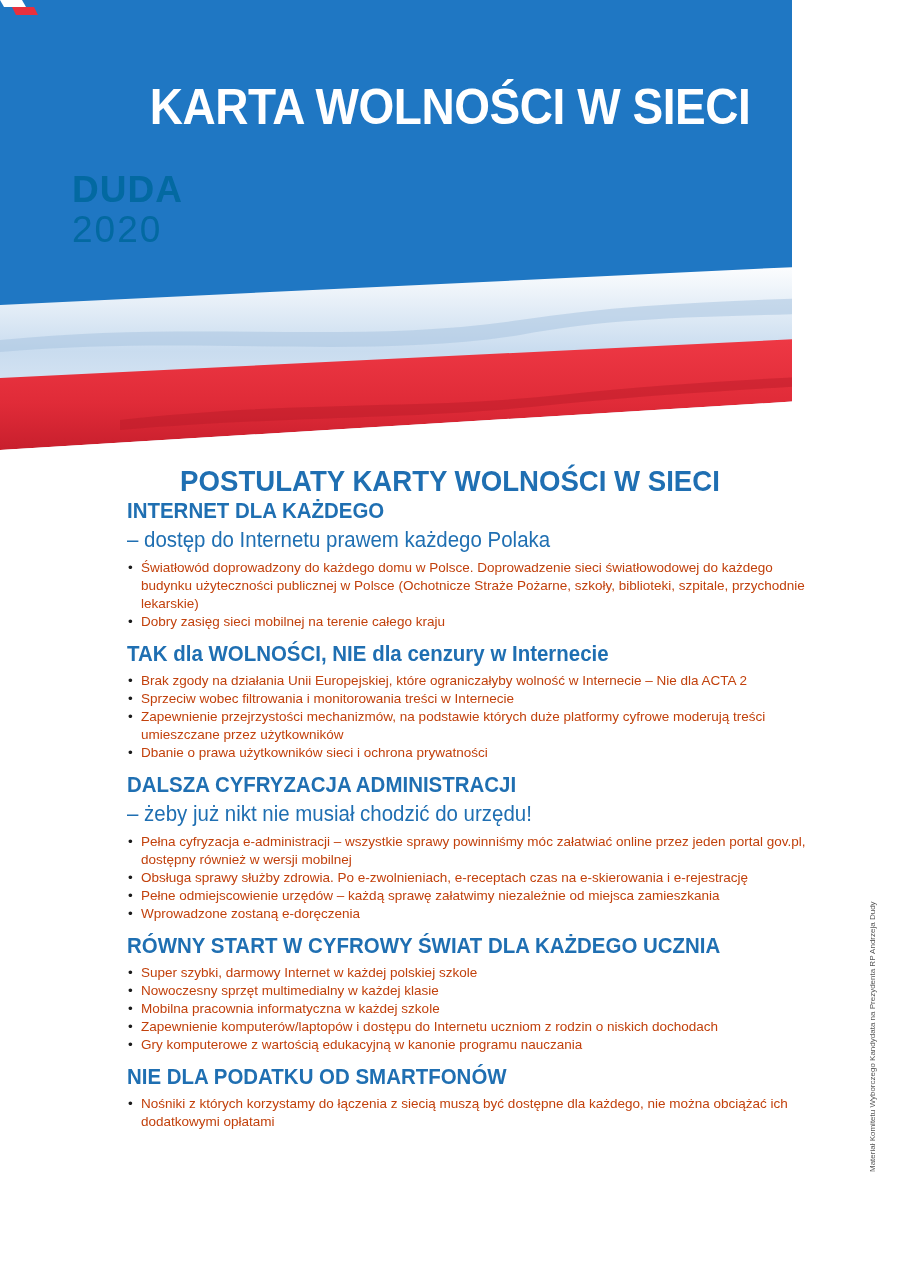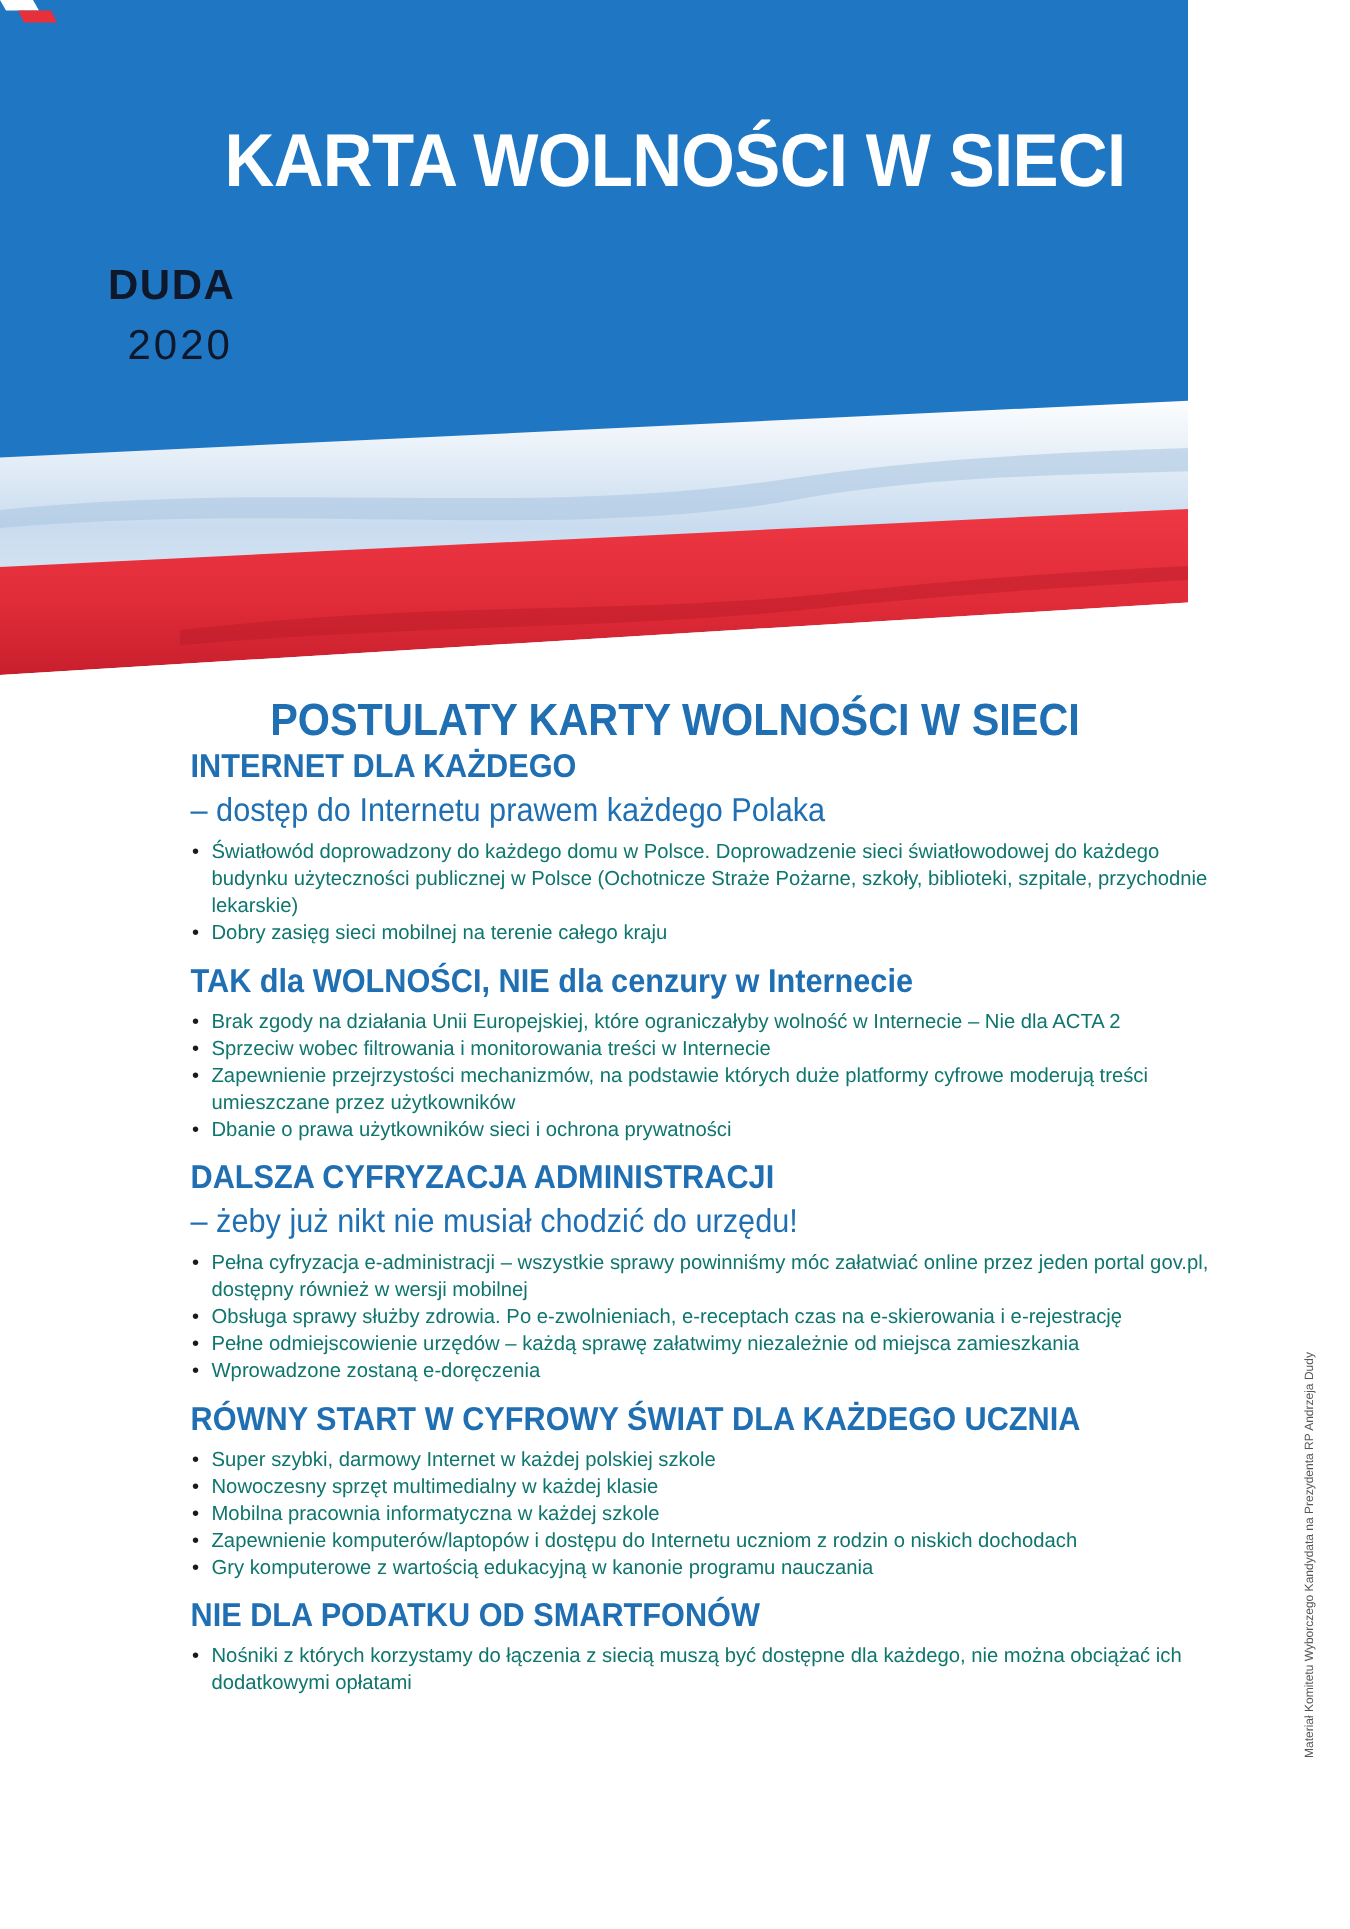--- a/index.html
+++ b/index.html
@@ -1,29 +1,29 @@
 <!DOCTYPE html>
 <html><head>
 <meta charset="utf-8">
 <style>
   html, body { margin:0; padding:0; }
   body { width:900px; height:1286px; position:relative; overflow:hidden; background:#ffffff; font-family:"Liberation Sans", "DejaVu Sans", sans-serif; }
   .header { position:absolute; left:0; top:0; width:792px; height:460px; overflow:hidden; }
   .header svg { position:absolute; left:0; top:0; }
   .title { position:absolute; left:0; top:78px; width:900px; text-align:center; color:#ffffff; font-weight:bold; font-size:50px; letter-spacing:-0.5px; transform:scaleX(0.92); transform-origin:center; }
-  .logo { position:absolute; left:72px; top:170px; color:#0f172a; font-weight:bold; font-size:28px; line-height:40px; letter-spacing:1px; }
-  .logo .year { font-weight:normal; letter-spacing:2px;margin-left:13px; }
+  .logo { position:absolute; left:72px; top:170px; color:#0369a1; font-weight:bold; font-size:37px; line-height:40px; letter-spacing:1px; }
+  .logo .year { font-weight:normal; letter-spacing:2px; }
   .logo-flag { position:absolute; left:110px; top:262px; width:40px; height:16px; }
   .main-heading { position:absolute; left:0; top:464px; width:900px; text-align:center; color:#1f6fb2; font-weight:bold; font-size:30px; transform:scaleX(0.92); transform-origin:center; }
   .content { position:absolute; left:127px; top:497px; width:690px; }
   .section { margin-bottom:9px; }
   .sec-title { color:#1f6fb2; font-weight:bold; font-size:22px; line-height:28px; transform:scaleX(0.93); transform-origin:left; white-space:nowrap; }
   .sec-sub { color:#1f6fb2; font-size:22px; line-height:30px; transform:scaleX(0.93); transform-origin:left; white-space:nowrap; }
   ul.items { list-style:none; margin:4px 0 0 0; padding:0; }
-  ul.items li { position:relative; padding-left:14px; color:#0f766e; font-size:13.5px; line-height:18px; }
+  ul.items li { position:relative; padding-left:14px; color:#c2410c; font-size:13.5px; line-height:18px; }
   ul.items li::before { content:"•"; position:absolute; left:1px; top:0; color:#1a1a1a; }
   .side-note { position:absolute; left:868px; top:1172px; transform:rotate(-90deg); transform-origin:left top; color:#555; font-size:8px; white-space:nowrap; }
 </style>
 </head>
 <body>
 
 <div class="header">
   <svg width="900" height="460" viewBox="0 0 900 460">
     <defs>
       <linearGradient id="wg" x1="0" y1="0" x2="0" y2="1">

